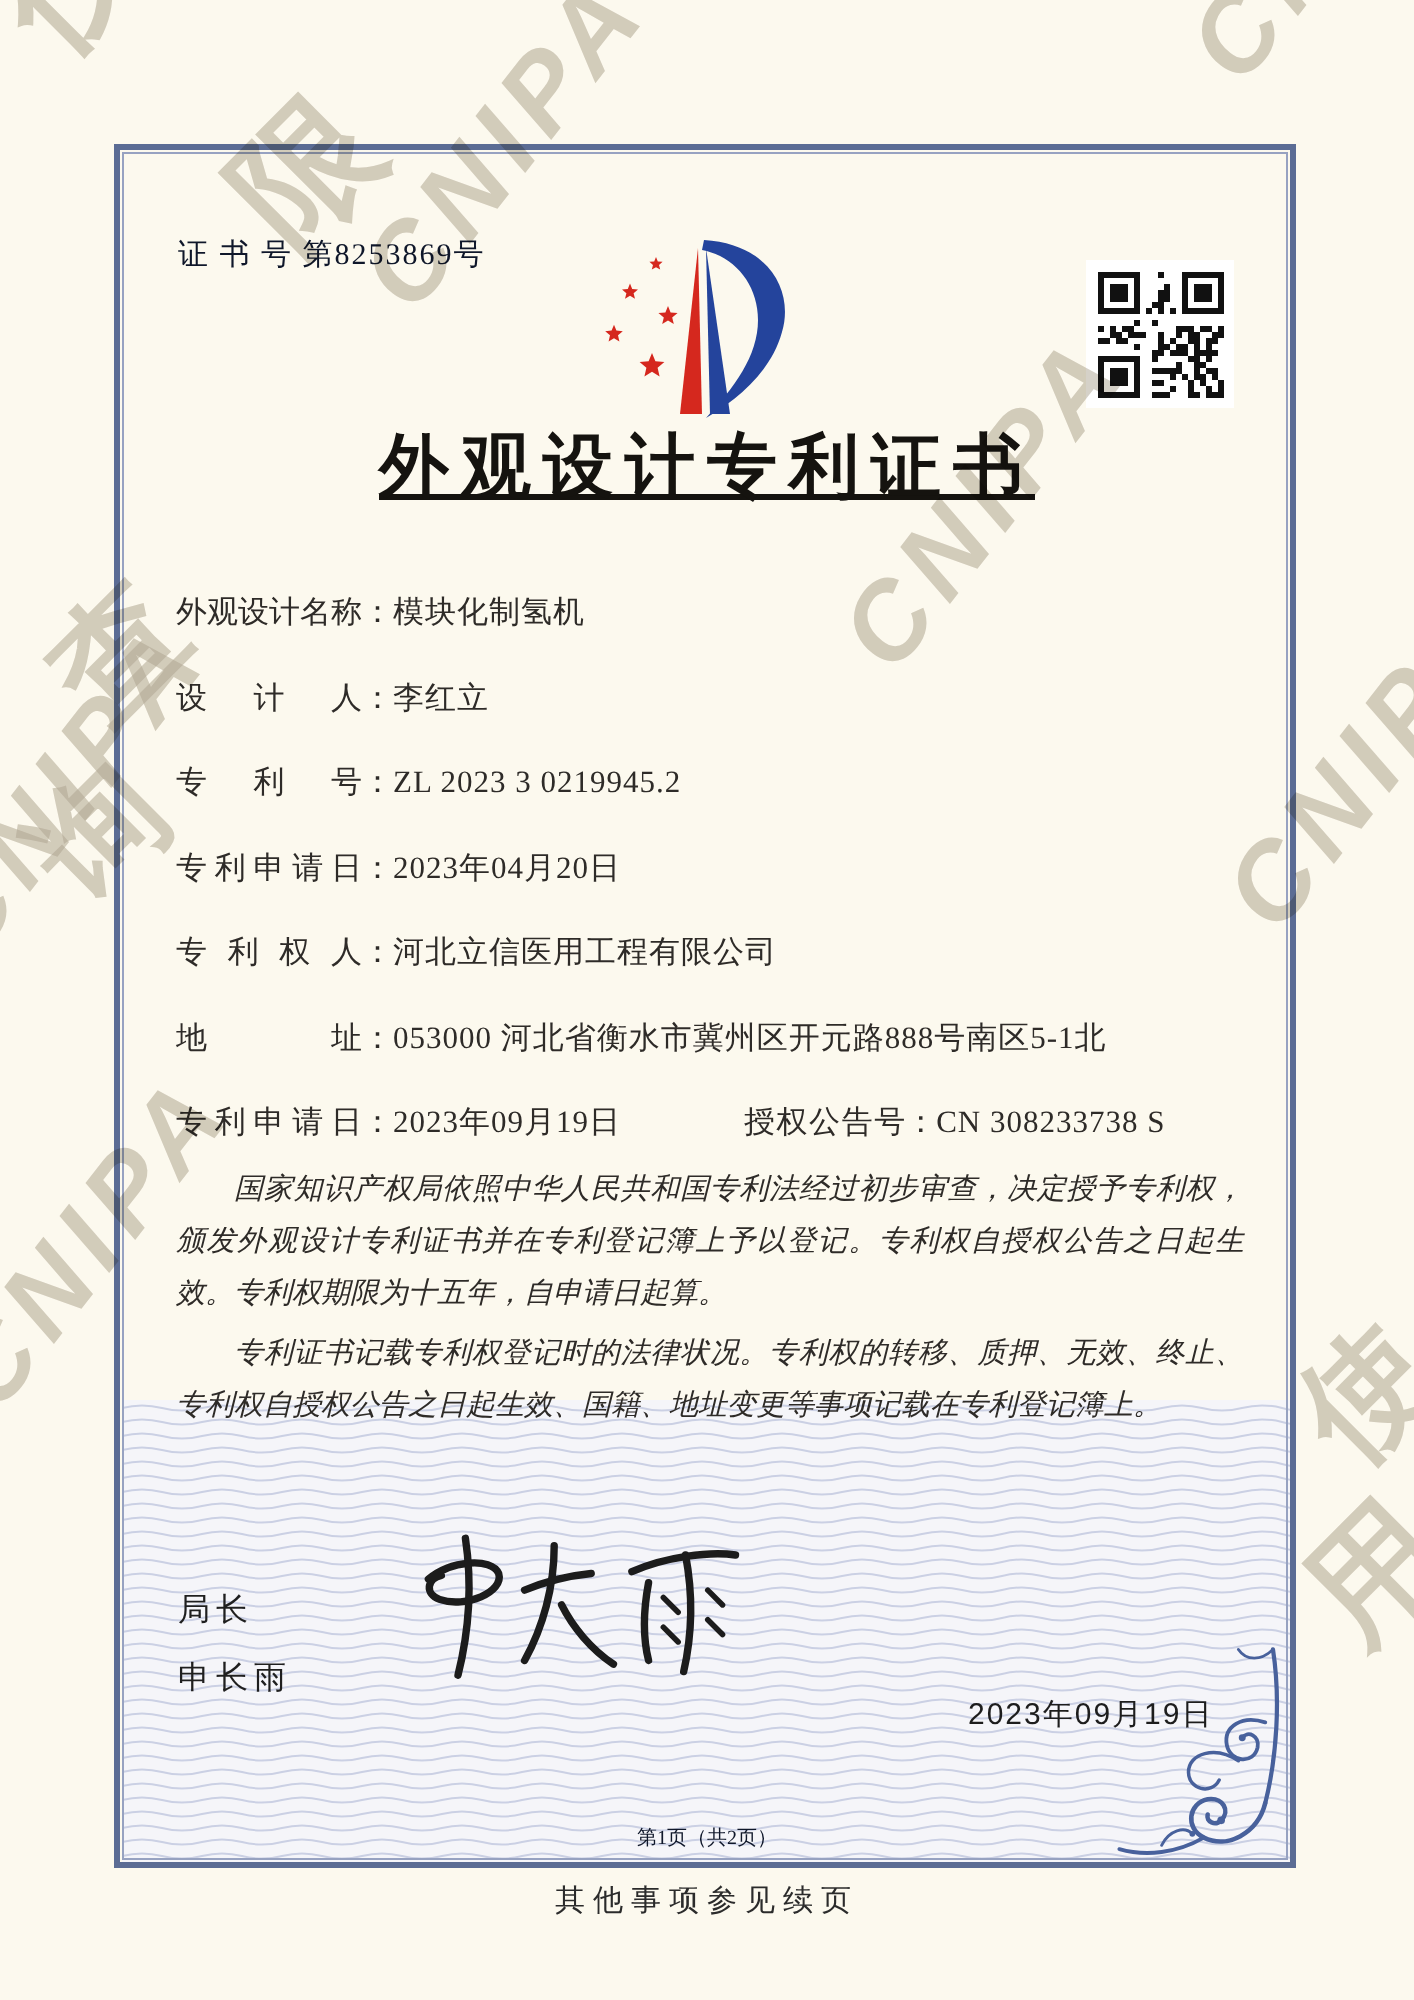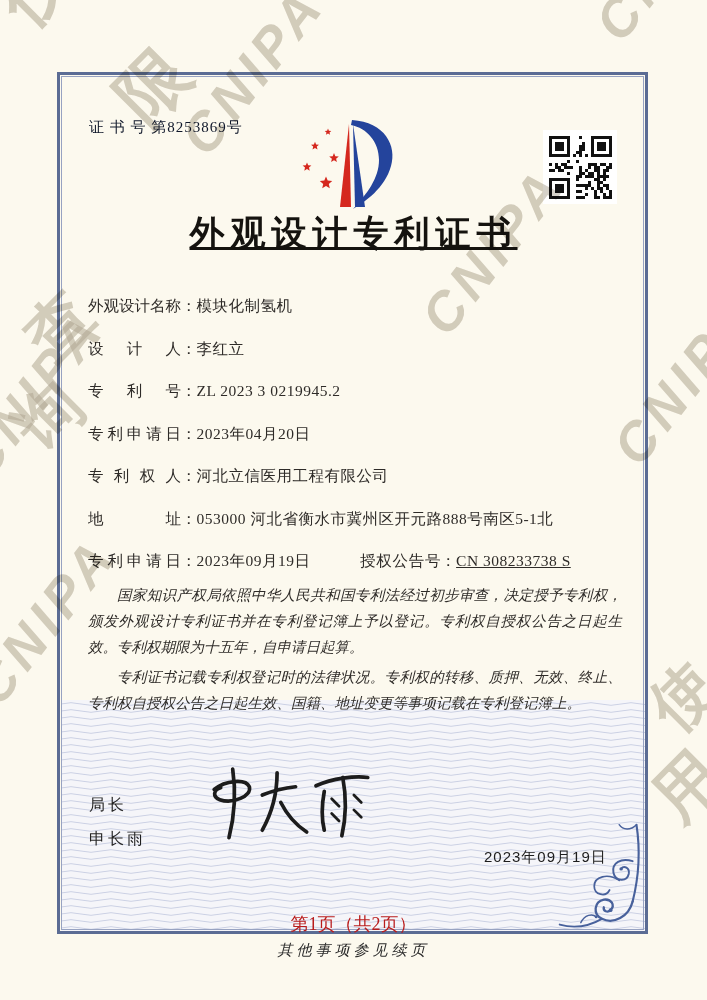--- a/index.html
+++ b/index.html
@@ -28,35 +28,35 @@
   .qr-wrap{position:absolute; left:543px; top:130px; width:74px; height:74px; background:#fff;}
   .qr-wrap svg{position:absolute; left:6px; top:6px;}
   .title{position:absolute; left:0; top:210px; width:100%; text-align:center; margin:0;
          font-size:35px; font-weight:700; letter-spacing:6px; color:#15130f;text-decoration:underline;}
   .fields{position:absolute; left:88px; top:296px; width:536px; font-size:15.5px;}
   .f-row{position:relative; height:42.5px;}
   .f-label{display:inline-block; width:6em; text-align:justify; text-align-last:justify;
            text-justify:inter-character; vertical-align:top;}
   .f-colon{display:inline-block;}
   .f-value{letter-spacing:.5px;text-align:center;}
-  .f-right{position:absolute; left:272px; top:0; white-space:nowrap;text-decoration:underline;}
+  .f-right{position:absolute; left:284px; top:0; white-space:nowrap;}
   .f-right .f-label{width:5.2em;}
   .paras{position:absolute; left:88px; top:582px; width:534px; font-size:14.5px;
          line-height:26px; text-align:justify; color:#2e2b28;}
   .paras p{margin:0 0 4px 0; text-indent:2em;font-style:italic;}
   .signer{position:absolute; left:89px; top:795px; font-size:16px; letter-spacing:3px;
           font-family:"Liberation Sans",sans-serif; color:#1f1f1f; z-index:6;}
   .signer div{margin-bottom:13px;}
   .signature{position:absolute; left:192px; top:758px; z-index:6;}
   .issue-date{position:absolute; left:484px; top:848px; font-size:15px; letter-spacing:1px;
               font-family:"Liberation Sans",sans-serif; color:#1d1d1d; z-index:6;}
   .page-info{position:absolute; left:0; top:912px; width:100%; text-align:center;
-             font-size:18px; color:#b91c1c; z-index:6;}
+             font-size:10px; color:#0f172a; z-index:6;}
   .cont-note{position:absolute; left:0; top:941px; width:100%; text-align:center;
-             font-size:15px; letter-spacing:4px; color:#2b2b2b; z-index:5;font-style:italic;}
+             font-size:15px; letter-spacing:4px; color:#2b2b2b; z-index:5;}
   .flourish{position:absolute; left:552px; top:822px; z-index:6;}
 </style>
 </head>
 <body>
 
 <div class="page">
 
   <div class="pattern">
     <svg id="waves" width="585" height="232" stroke="#c7cde2" stroke-width="1" fill="none" opacity="0.9">
         <path d="M0 4 q 10 -2.6 20 0 t 20 0 t 20 0 t 20 0 t 20 0 t 20 0 t 20 0 t 20 0 t 20 0 t 20 0 t 20 0 t 20 0 t 20 0 t 20 0 t 20 0 t 20 0 t 20 0 t 20 0 t 20 0 t 20 0 t 20 0 t 20 0 t 20 0 t 20 0 t 20 0 t 20 0 t 20 0 t 20 0 t 20 0 t 20 0"></path>

